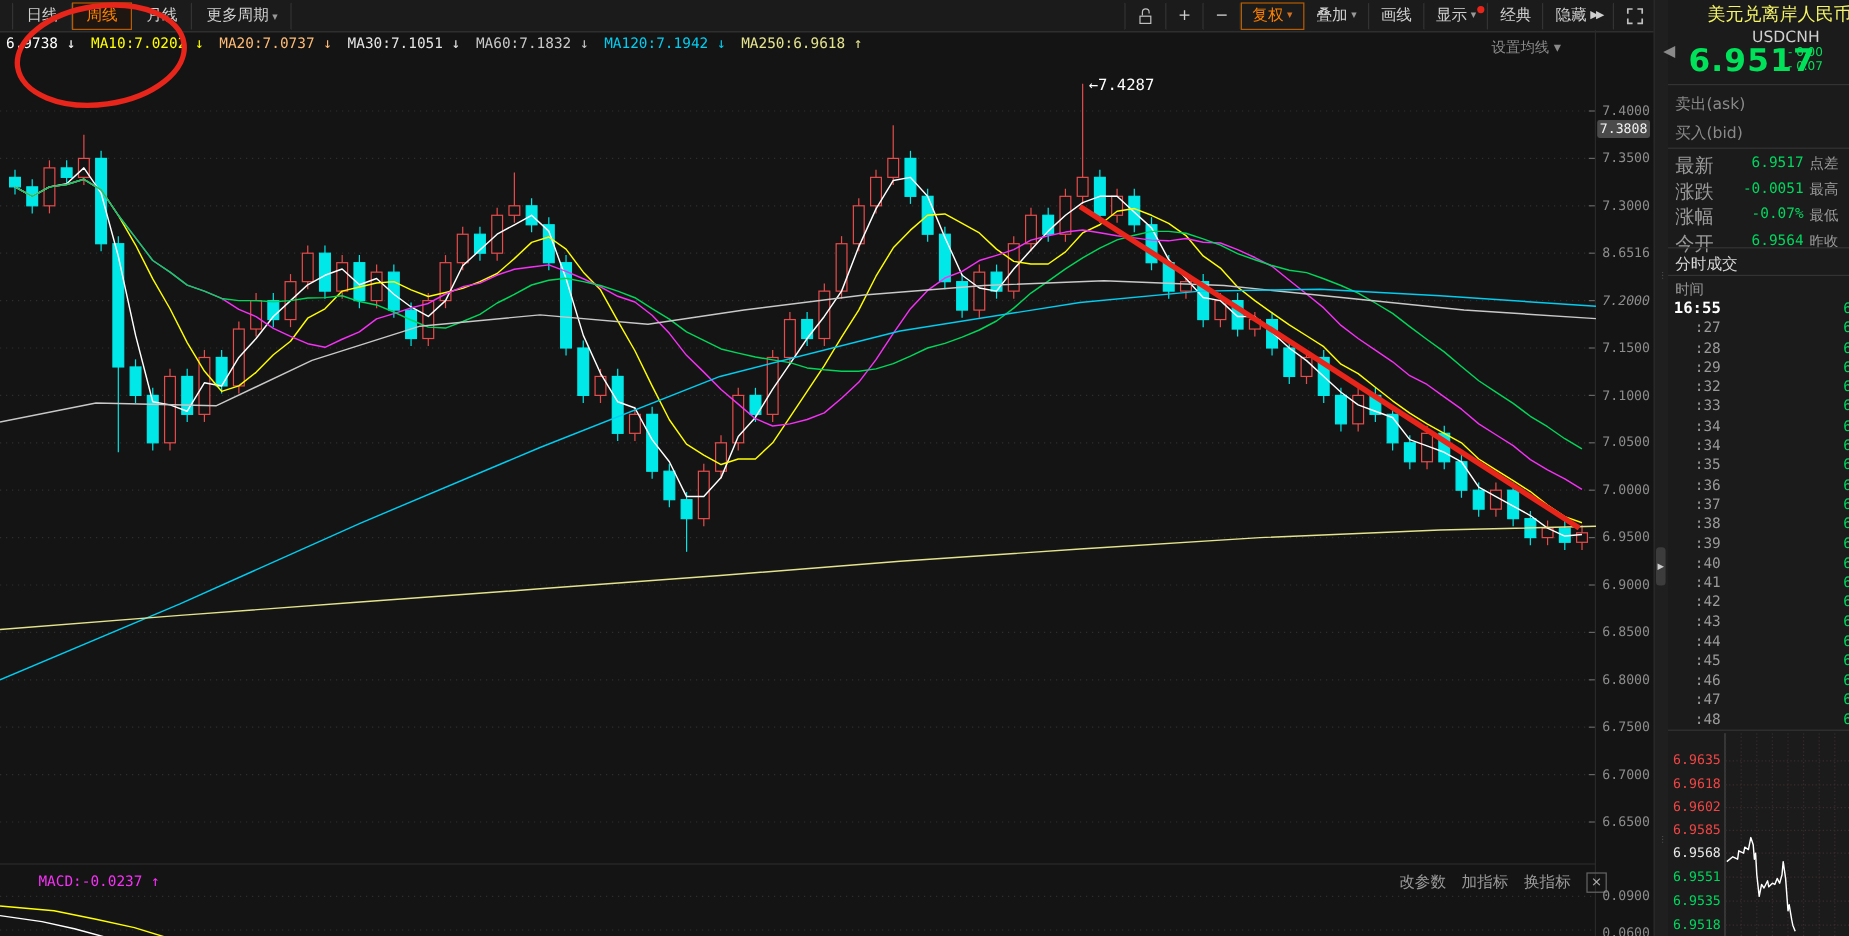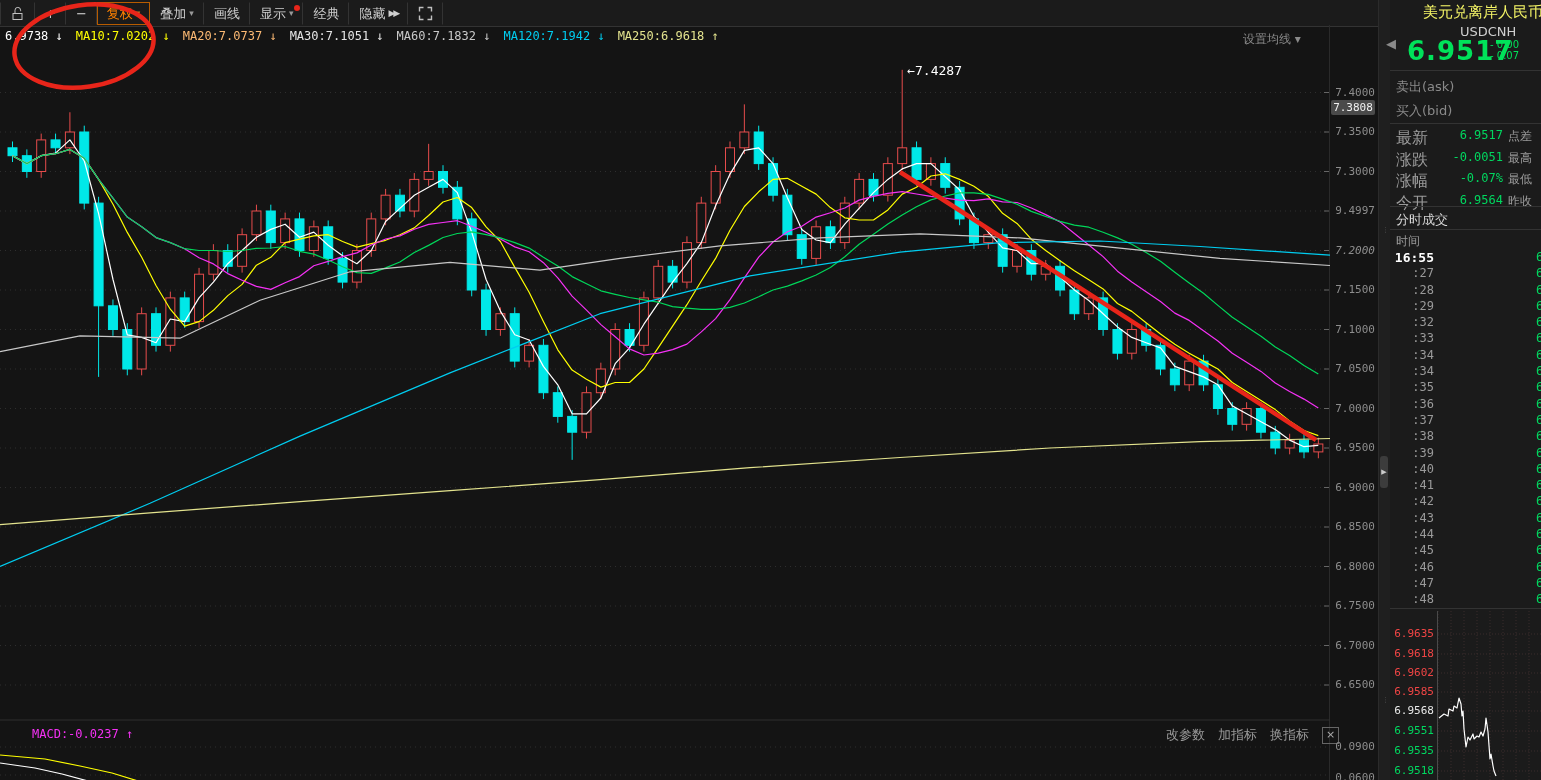--- a/index.html
+++ b/index.html
@@ -67,20 +67,26 @@
   .trow .tv{position:absolute;left:146px;color:#00d75f;}
   #mini-sec{position:absolute;left:0;top:608px;width:151px;height:172px;border-top:1px solid #333;}
   .mlab{position:absolute;left:0;width:44px;text-align:right;font-size:11px;}
   #mini-svg{position:absolute;left:47px;top:2px;border-left:1px solid #4a4a4a;}
 </style>
 </head>
 <body>
 <div id="app">
 
 <div id="toolbar">
+  <div id="period-tabs">
+        <div class="tab">日线</div>
+        <div class="tab active">周线</div>
+        <div class="tab">月线</div>
+        <div class="tab">更多周期<span class="caret"> ▾</span></div>
+      </div>
   <div id="right-btns">
         <div class="tbtn">
           <svg width="15" height="15">
             <rect x="3" y="7.5" width="9" height="6" fill="none" stroke="#c0c0c0"></rect>
             <path d="M5,7 V4.2 A2.8,2.8 0 0 1 10.6,4.2 V5.2" fill="none" stroke="#c0c0c0"></path>
           </svg>
         </div>
         <div class="tbtn">
           <span>+</span>
         </div>
@@ -380,21 +386,21 @@
       <span>改参数</span>
       <span>加指标</span>
       <span>换指标</span>
       <div id="indicator-close">×</div>
     </div>
 
 <div id="axis" class="mono">
       <div class="axlab" style="top: 60.5px;">7.4000</div>
       <div class="axlab" style="top: 100px;">7.3500</div>
       <div class="axlab" style="top: 139.5px;">7.3000</div>
-      <div class="axlab" style="top: 179px;">9.4997</div>
+      <div class="axlab" style="top: 179px;">8.6516</div>
       <div class="axlab" style="top: 218.5px; font-style: italic;">7.2000</div>
       <div class="axlab" style="top: 258px;">7.1500</div>
       <div class="axlab" style="top: 297.5px;">7.1000</div>
       <div class="axlab" style="top: 337px;">7.0500</div>
       <div class="axlab" style="top: 376.5px;">7.0000</div>
       <div class="axlab" style="top: 416px;">6.9500</div>
       <div class="axlab" style="top: 455.5px;">6.9000</div>
       <div class="axlab" style="top: 495px;">6.8500</div>
       <div class="axlab" style="top: 534.5px;">6.8000</div>
       <div class="axlab" style="top: 574px;">6.7500</div>

